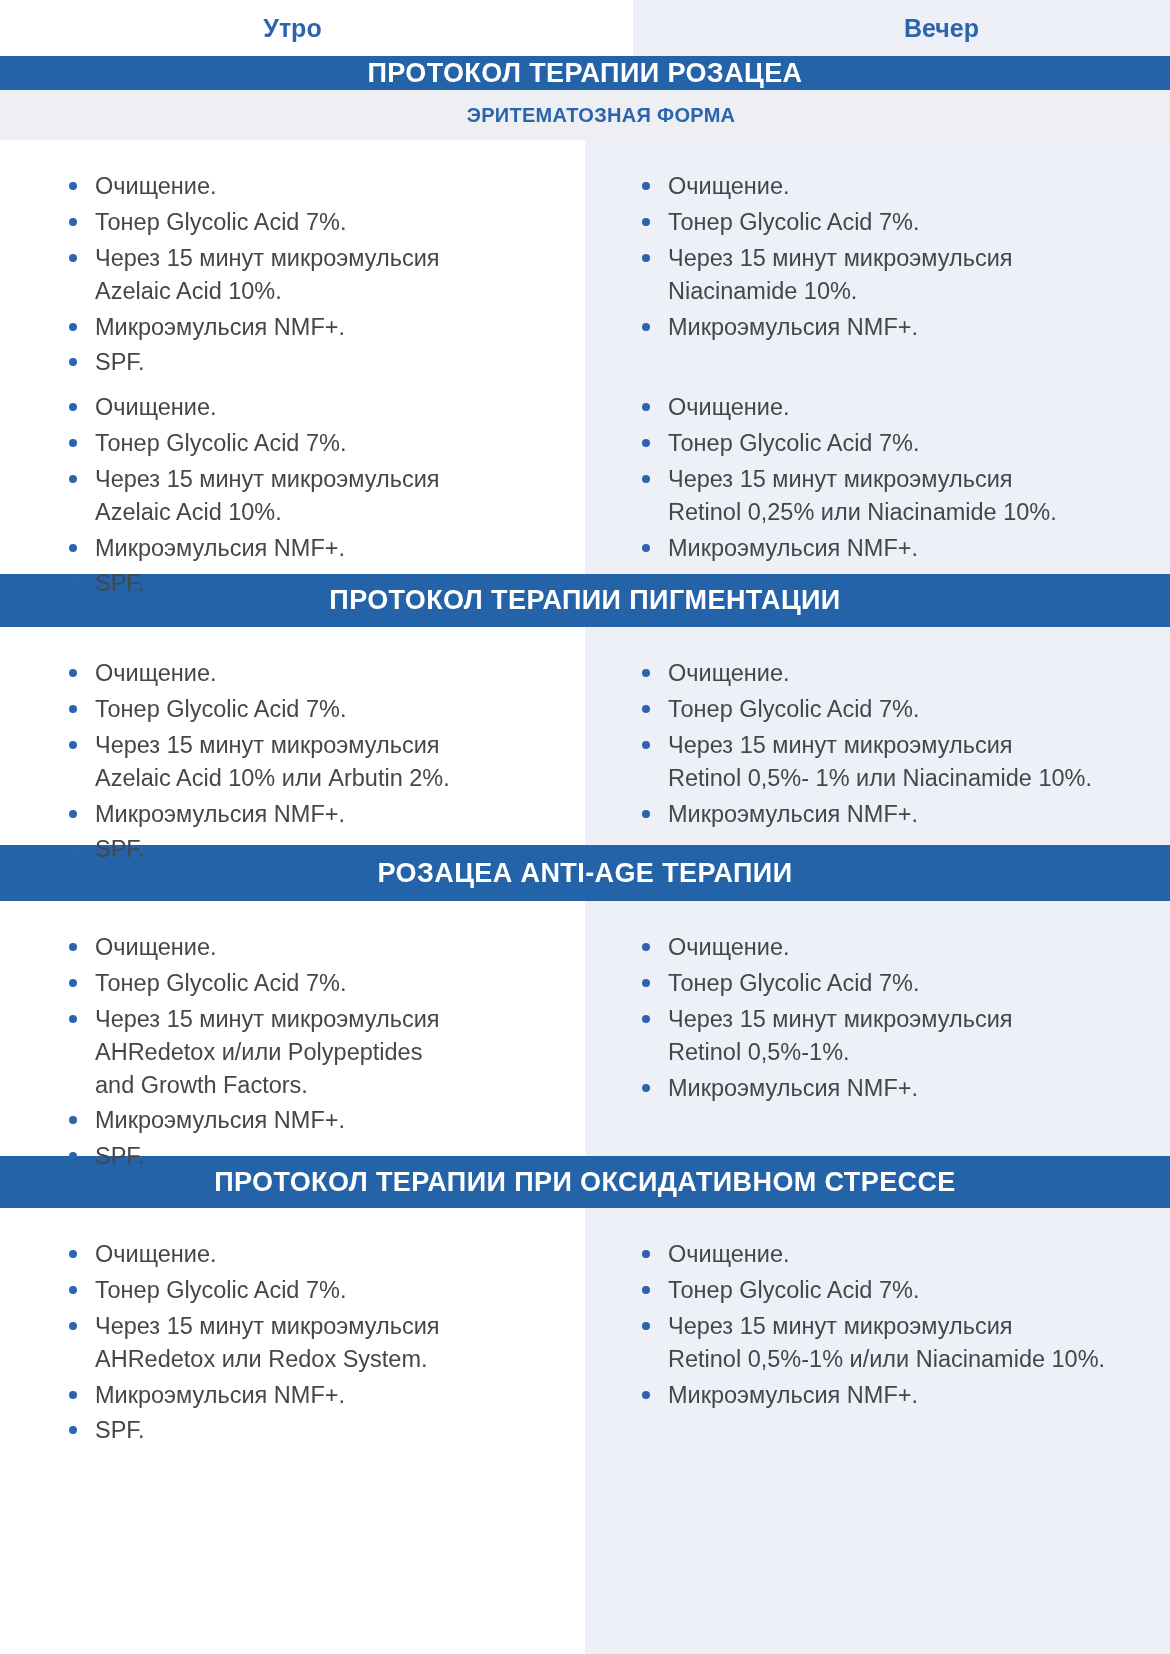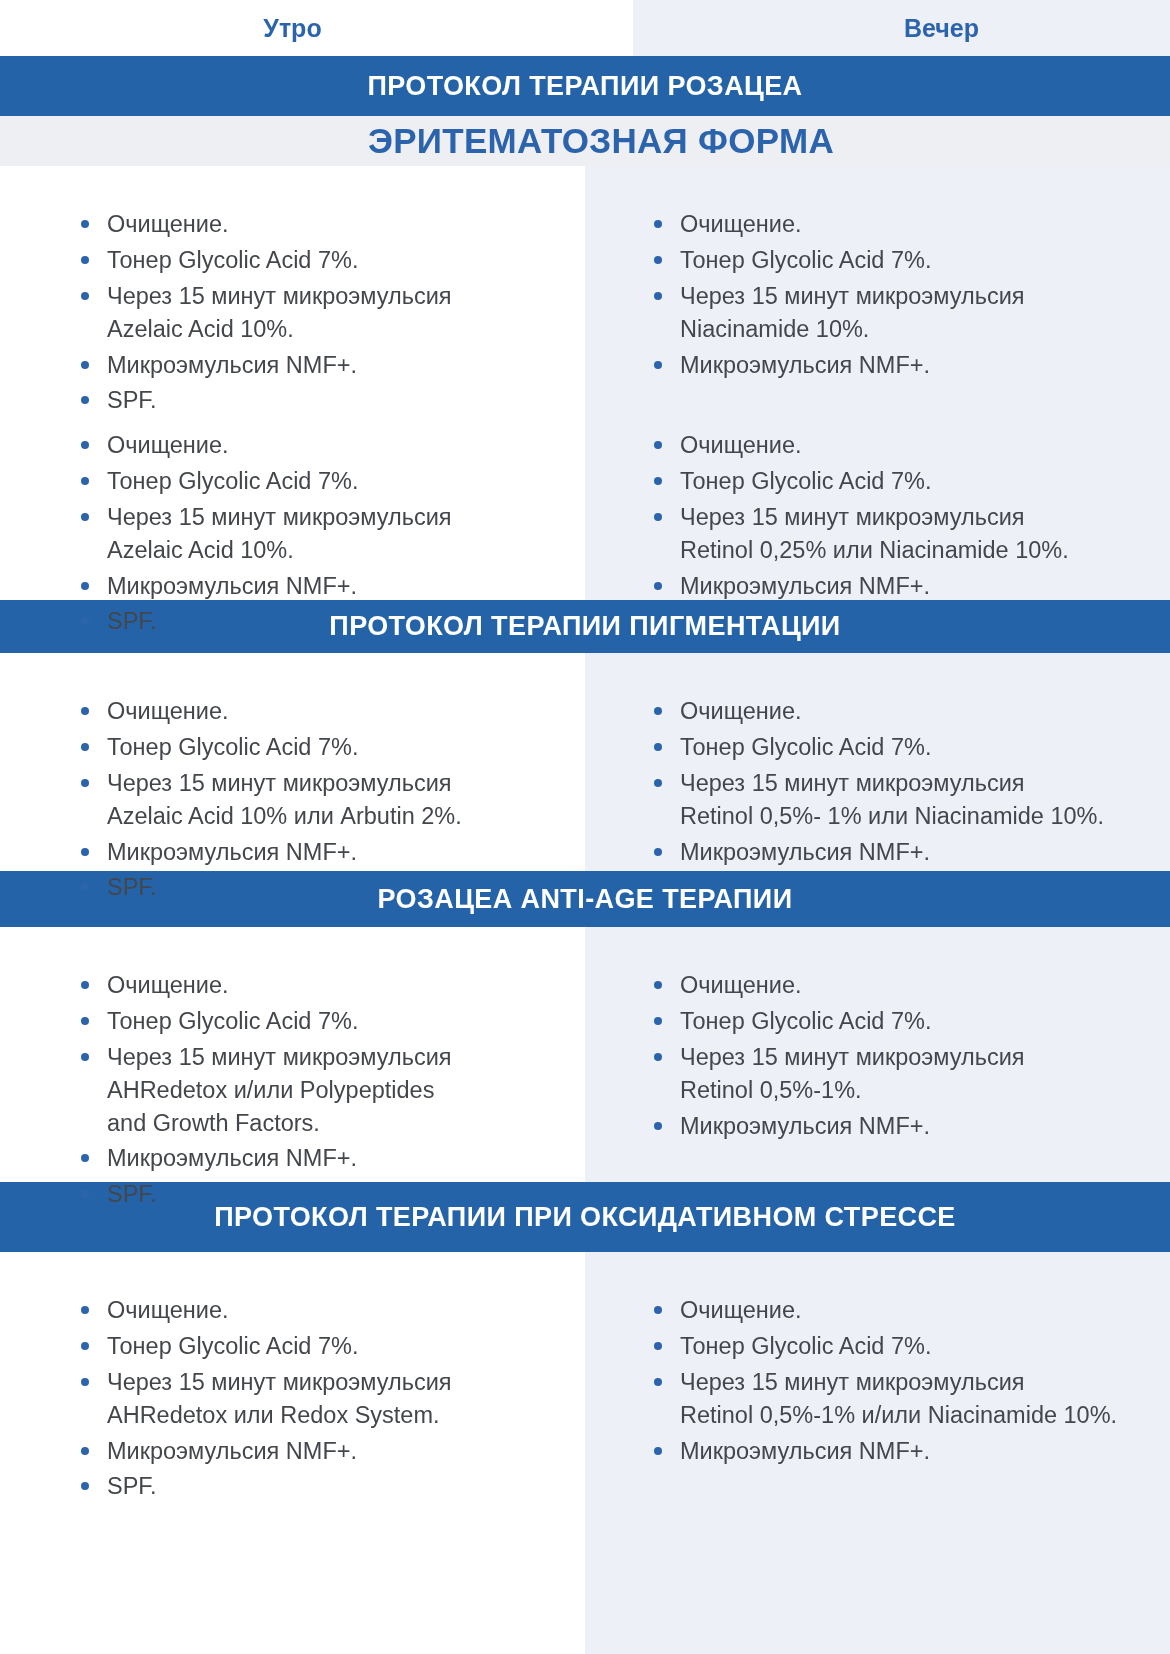--- a/index.html
+++ b/index.html
@@ -29,32 +29,32 @@
     background: var(--banner-blue, #2563a9);
     color: var(--banner-text, #ffffff);
     font-weight: 700; font-size: 27px; letter-spacing: 0.4px;
     display: flex; align-items: center; justify-content: center;
     text-align: center;
   }
   .subhead {
     flex: 0 0 auto;
     background: var(--subhead-bg, #edeff3);
     color: var(--heading-blue, #2b64ad);
-    font-weight: 700; font-size: 35px; letter-spacing: 0.3px;
+    font-weight: 700; font-size: 20px; letter-spacing: 0.3px;
     display: flex; align-items: center; justify-content: center;
     text-align: center;
     padding-left: 32px;
   }
 
   .content { flex: 0 0 auto; }
   .content.grow { flex: 1 1 auto; }
 
   ul.list {
     list-style: none;
-    margin: 12px;
+    margin: 0;
     padding: 30px 14px 0 68px;
   }
   ul.list-e { padding-left: 24px; }
   ul.list li {
     position: relative;
     padding-left: 27px;
     font-size: 23.5px;
     line-height: 1.4;
     color: var(--body-text, #43474c);
     margin-bottom: 3px;
@@ -72,21 +72,21 @@
 </head>
 <body>
 
 <div class="page">
 
   <div class="row-cols header-row">
     <div class="cell-m header-label">Утро</div>
     <div class="cell-e header-label">Вечер</div>
   </div>
 
-  <div class="banner" style="height:60px">ПРОТОКОЛ ТЕРАПИИ РОЗАЦЕА</div>
+  <div class="banner" style="height:34px">ПРОТОКОЛ ТЕРАПИИ РОЗАЦЕА</div>
 
   <div class="subhead" style="height:50px">ЭРИТЕМАТОЗНАЯ ФОРМА</div>
   <div class="row-cols content" style="height:221px">
     <div class="cell-m">
       <ul class="list">
           <li>Очищение.</li>
           <li>Тонер Glycolic Acid 7%.</li>
           <li>Через 15 минут микроэмульсия
 Azelaic Acid 10%.</li>
           <li>Микроэмульсия NMF+.</li>
@@ -166,21 +166,21 @@
       <ul class="list list-e">
           <li>Очищение.</li>
           <li>Тонер Glycolic Acid 7%.</li>
           <li>Через 15 минут микроэмульсия
 Retinol 0,5%-1%.</li>
           <li>Микроэмульсия NMF+.</li>
         </ul>
     </div>
   </div>
 
-  <div class="banner" style="height:70px">ПРОТОКОЛ ТЕРАПИИ ПРИ ОКСИДАТИВНОМ СТРЕССЕ</div>
+  <div class="banner" style="height:52px">ПРОТОКОЛ ТЕРАПИИ ПРИ ОКСИДАТИВНОМ СТРЕССЕ</div>
   <div class="row-cols content grow">
     <div class="cell-m">
       <ul class="list">
           <li>Очищение.</li>
           <li>Тонер Glycolic Acid 7%.</li>
           <li>Через 15 минут микроэмульсия
 AHRedetox или Redox System.</li>
           <li>Микроэмульсия NMF+.</li>
           <li>SPF.</li>
         </ul>

